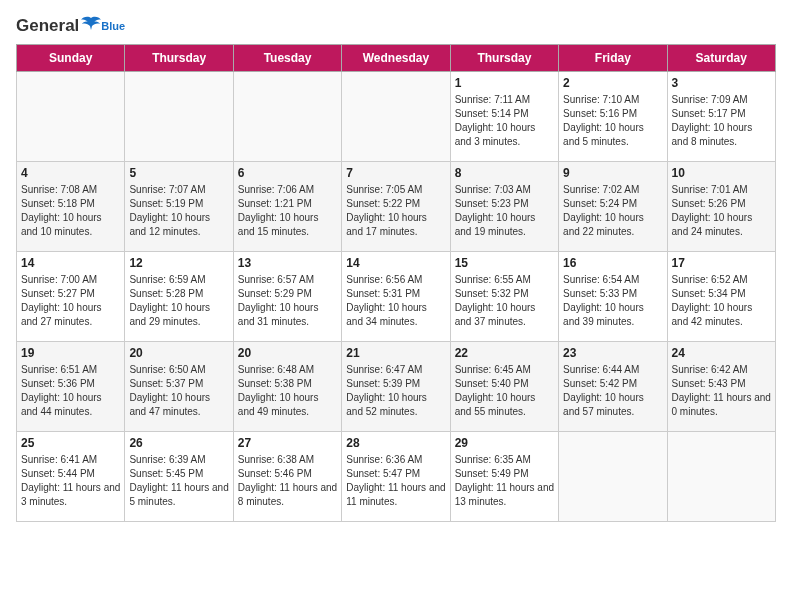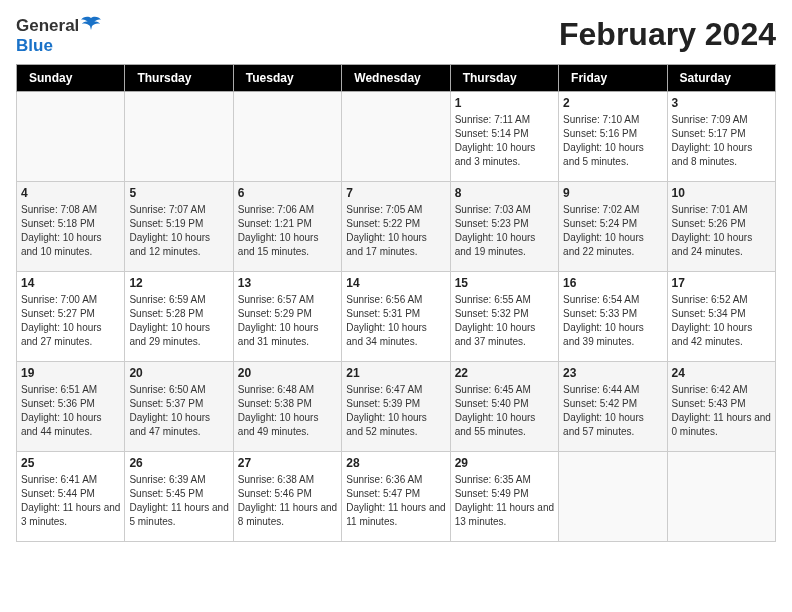--- a/index.html
+++ b/index.html
@@ -11,21 +11,21 @@
       padding: 16px;
     }
     .header-area {
       display: flex;
       justify-content: space-between;
       align-items: flex-start;
       margin-bottom: 8px;
     }
     .logo {
       display: flex;
-      flex-direction: column;
+      flex-direction: row;
       align-items: flex-start;
       text-align: right;
     }
     .title-area {
       text-align: right;
     }
     .month-title {
       font-size: 32px;
       font-weight: bold;
       color: #222;
@@ -33,26 +33,26 @@
     .location-subtitle {
       font-size: 14px;
       color: #444;
     }
     table {
       width: 100%;
       border-collapse: collapse;
       table-layout: fixed;
     }
     thead th {
-      background-color: #000000;
+      background-color: #be185d;
       color: #fff;
       font-size: 12px;
       font-weight: bold;
       padding: 6px 12px;
-      text-align: left;
+      text-align: center;
       border: 1px solid #aaa;
     }
     tbody td {
       border: 1px solid #ccc;
       vertical-align: top;
       padding: 4px;
       height: 90px;
       font-size: 10px;
       color: #222;
       background: #fff;
@@ -77,21 +77,21 @@
     .logo-row {
       display: flex;
       align-items: center;
     }
     .logo-general {
       font-size: 17px;
       font-weight: bold;
       color: #333;
     }
     .logo-blue-part {
-      font-size: 17px;
+      font-size: 11px;
       font-weight: bold;
       color: #1a72c8;
     }
   </style>
 </head>
 <body>
 
 <div class="header-area">
   <div class="logo">
     <div class="logo-row">
@@ -100,21 +100,20 @@
         <svg width="20" height="16" viewBox="0 0 20 16">
           <path d="M10 2 C12 0, 18 0, 20 4 C18 3, 15 4, 13 6 C15 5, 18 6, 19 8 C16 7, 13 8, 11 10 L10 14 L9 10 C7 8, 4 7, 1 8 C2 6, 5 5, 7 6 C5 4, 2 3, 0 4 C2 0, 8 0, 10 2Z" fill="#1a72c8"></path>
         </svg>
       </span>
     </div>
     <div>
       <span class="logo-blue-part">Blue</span>
     </div>
   </div>
   <div class="title-area">
-    <div class="month-title">February 2024</div>
   </div>
 </div>
 
 <table>
   <thead>
     <tr>
       <th>Sunday</th>
       <th>Thursday</th>
       <th>Tuesday</th>
       <th>Wednesday</th>

